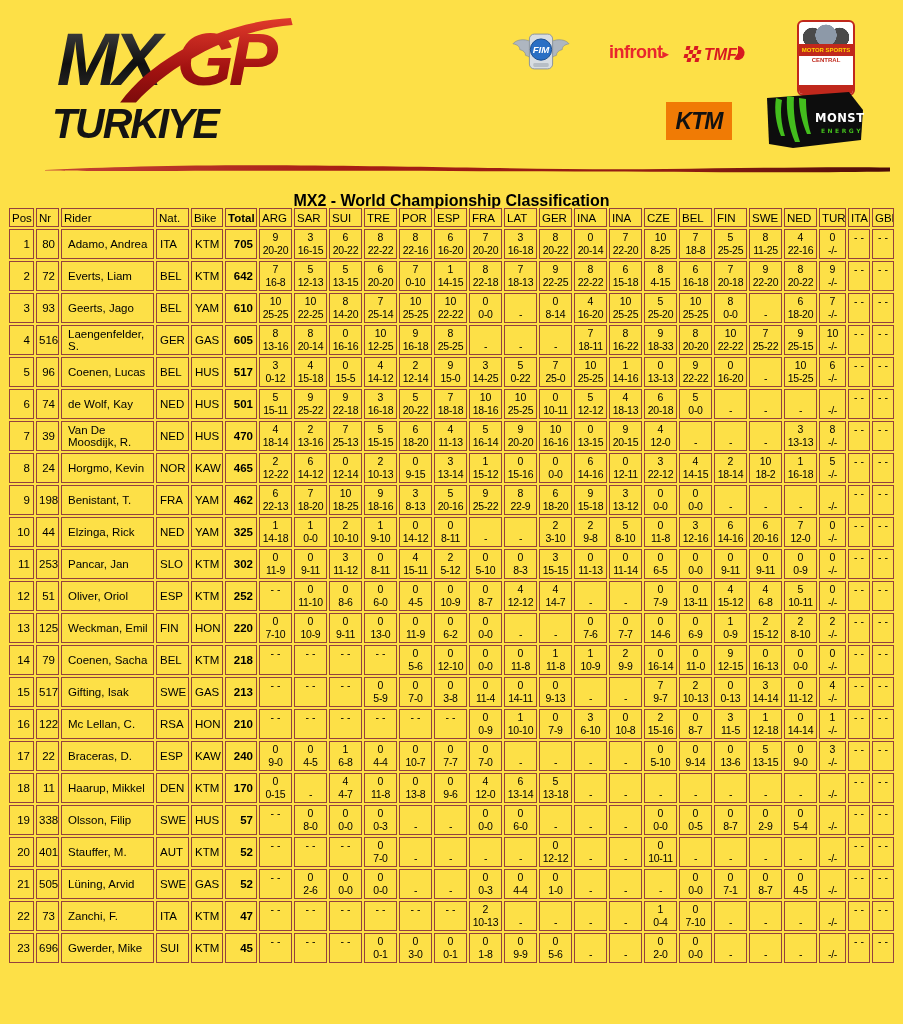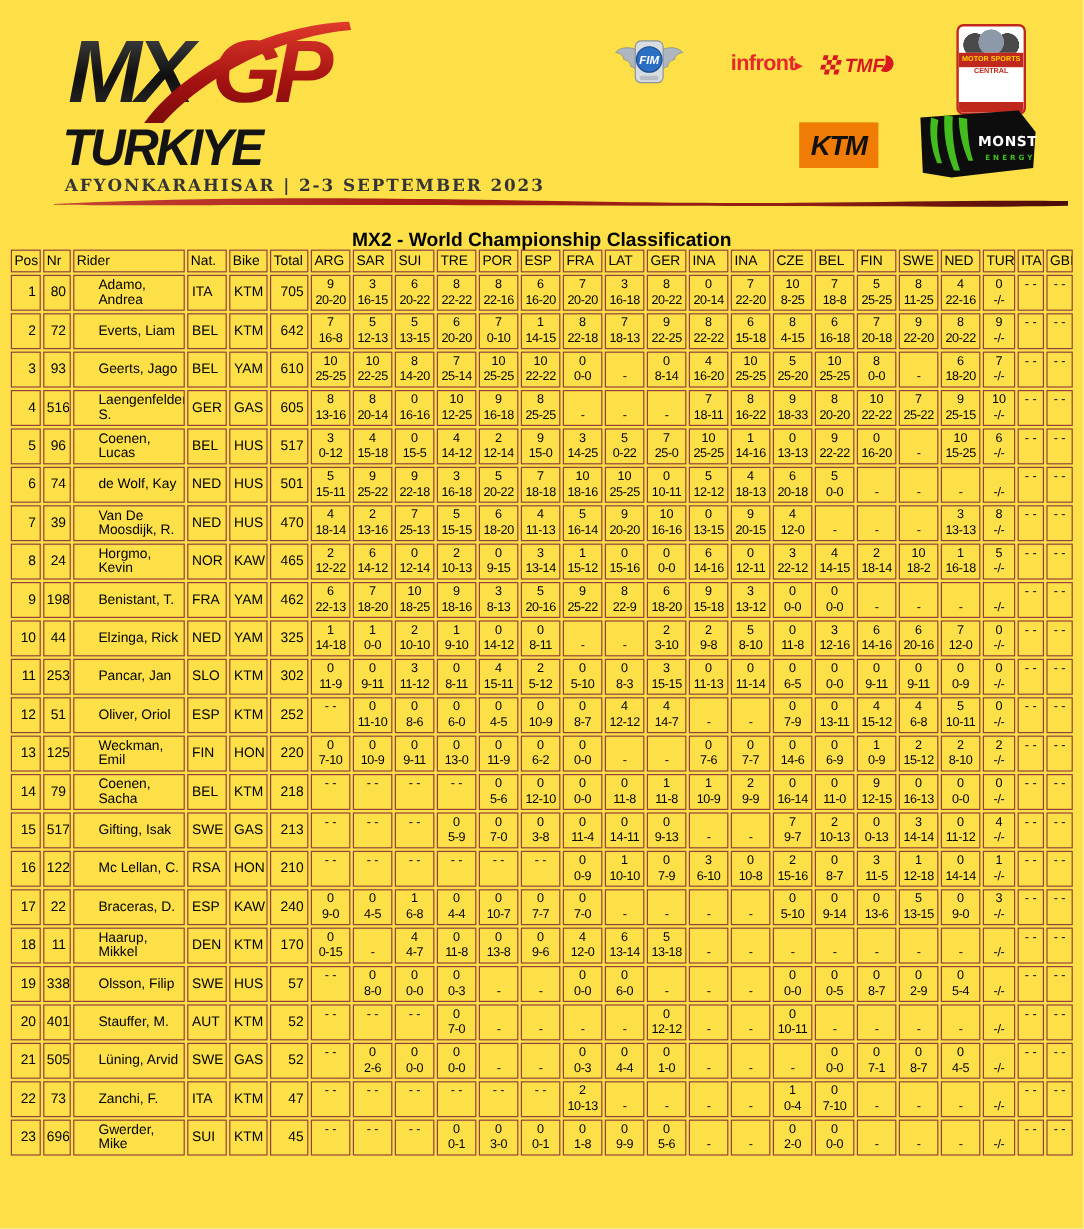--- a/index.html
+++ b/index.html
@@ -32,24 +32,24 @@
           font-size:23px;letter-spacing:-1px;color:#111;}
   .sp-monster{left:763px;top:88px;width:102px;height:64px;}
   .brush{position:absolute;left:45px;top:163px;width:845px;height:12px;}
   .title{position:absolute;left:0;top:192px;width:903px;text-align:center;font-size:16px;
          font-weight:bold;color:#000;}
   
   .tbl-wrap{position:absolute;left:7px;top:206px;}
   table{border-collapse:separate;border-spacing:2px;table-layout:fixed;width:889px;}
   th,td{box-sizing:border-box;border:1px solid #94413e;padding:1px 2px;overflow:hidden;}
   th{font-weight:normal;font-size:11.5px;text-align:left;height:19px;white-space:nowrap;}
-  th.b, td.total{font-weight:normal;}
+  th.b, td.total{font-weight:bold;}
   td{font-size:11.5px;}
   td.pos,td.nr,td.total{text-align:right;padding-right:3px;}
-  td.rider{text-align:left;padding-left:20px;line-height:12px;}
+  td.rider{text-align:left;padding-left:6px;line-height:12px;}
   td.nat,td.bike{text-align:left;padding-left:3px;}
   td.race{text-align:center;font-size:10.5px;padding:1px 0;}
   td.race .t{min-height:13px;line-height:13px;white-space:nowrap;}
   td.race .b{min-height:13px;line-height:13px;white-space:nowrap;letter-spacing:-0.3px;}
 </style>
 </head>
 <body>
 
 <div class="page">
 
@@ -69,21 +69,20 @@
         </linearGradient>
       </defs>
       <g font-family="Liberation Sans, sans-serif" font-weight="bold" font-style="italic">
         <text x="2" y="76" font-size="84" letter-spacing="-6" fill="url(#gDark)">MX</text>
         <text x="138" y="76" font-size="84" letter-spacing="-6" fill="url(#gRed)">GP</text>
       </g>
       <path d="M268,0 C190,4 112,44 74,96 L92,96 C132,52 204,13 270,8 Z" fill="url(#gRed)"></path>
     </svg>
 
     <div class="event-name">TURKIYE</div>
-    <div class="event-sub">AFYONKARAHISAR | 2-3 SEPTEMBER 2023</div>
 
     <svg class="sp sp-fim" viewBox="0 0 60 48">
       <path d="M20,14 C12,10 4,12 1,16 C6,17 8,19 8,22 C12,23 14,25 14,28 C17,29 19,30 20,32 Z" fill="#aeb6c0" stroke="#7d8692" stroke-width="0.6"></path>
       <path d="M40,14 C48,10 56,12 59,16 C54,17 52,19 52,22 C48,23 46,25 46,28 C43,29 41,30 40,32 Z" fill="#aeb6c0" stroke="#7d8692" stroke-width="0.6"></path>
       <rect x="18" y="6" width="24" height="36" rx="5" fill="#d8dde2" stroke="#8a929c" stroke-width="1"></rect>
       <circle cx="30" cy="22" r="11" fill="#2a6fc4" stroke="#1c4d8c" stroke-width="1"></circle>
       <text x="30" y="26" text-anchor="middle" font-family="Liberation Sans, sans-serif" font-size="10" font-weight="bold" font-style="italic" fill="#fff">FIM</text>
       <rect x="22" y="36" width="16" height="4" rx="1.5" fill="#b7bec6"></rect>
     </svg>
 

